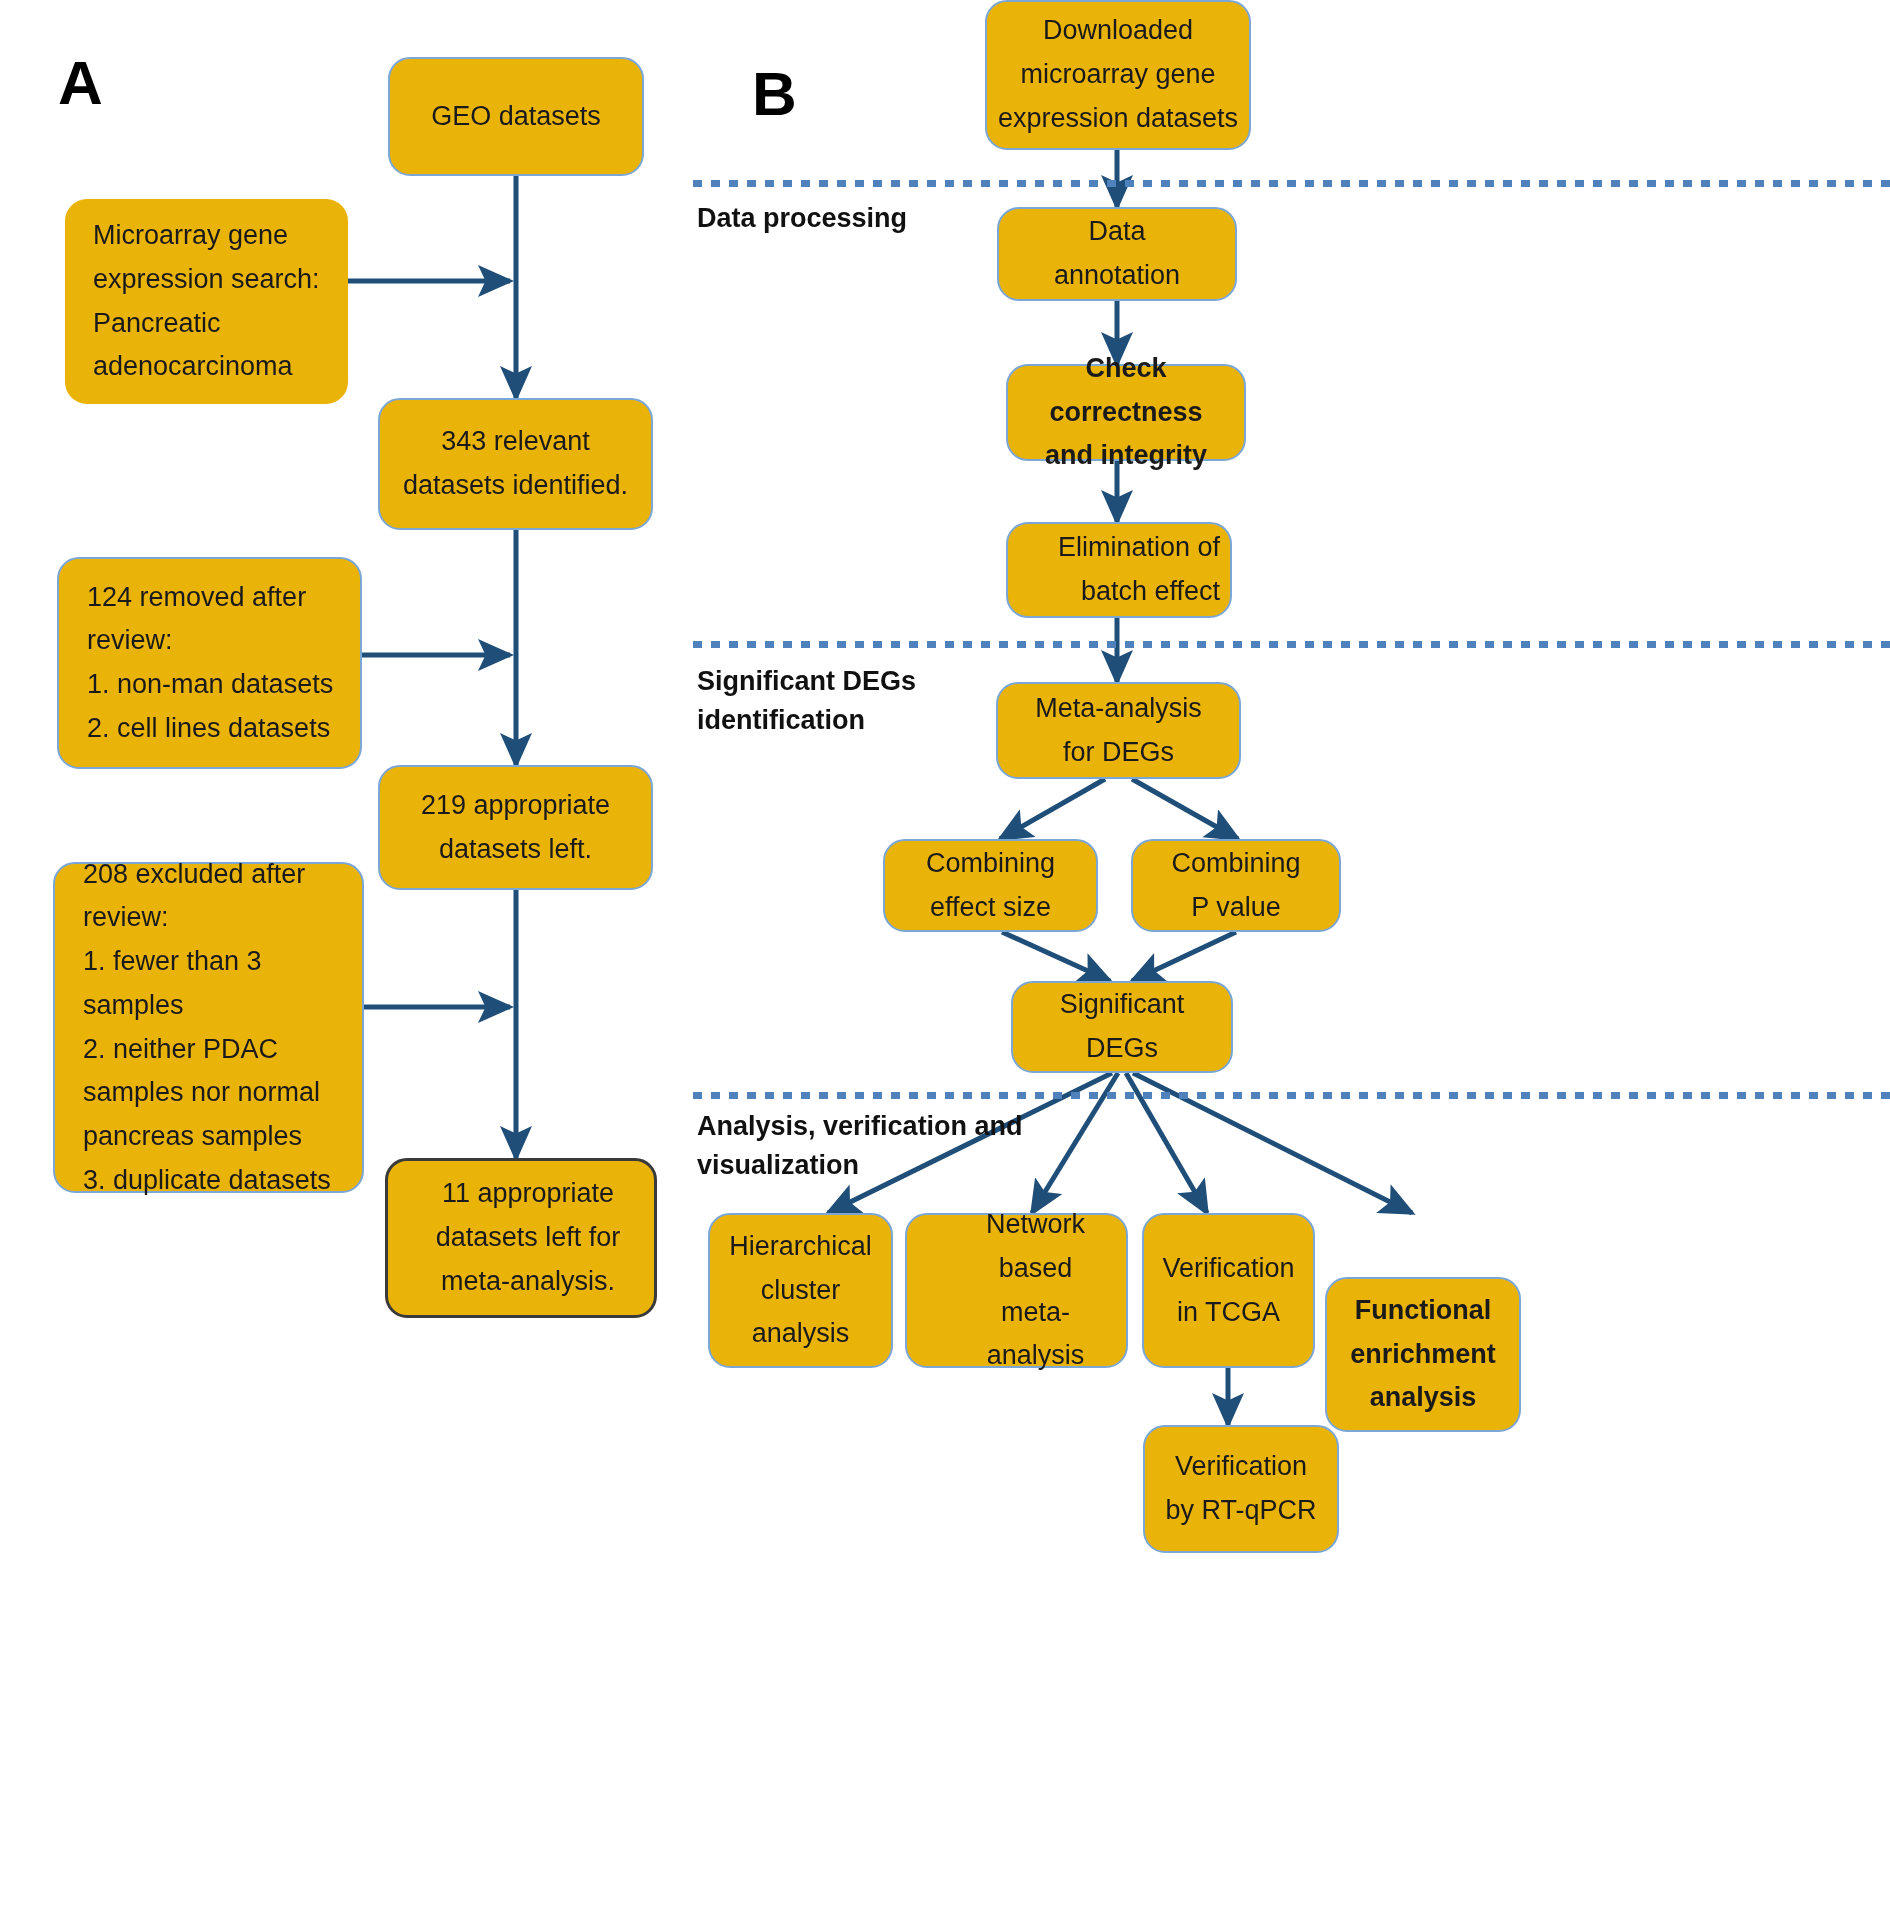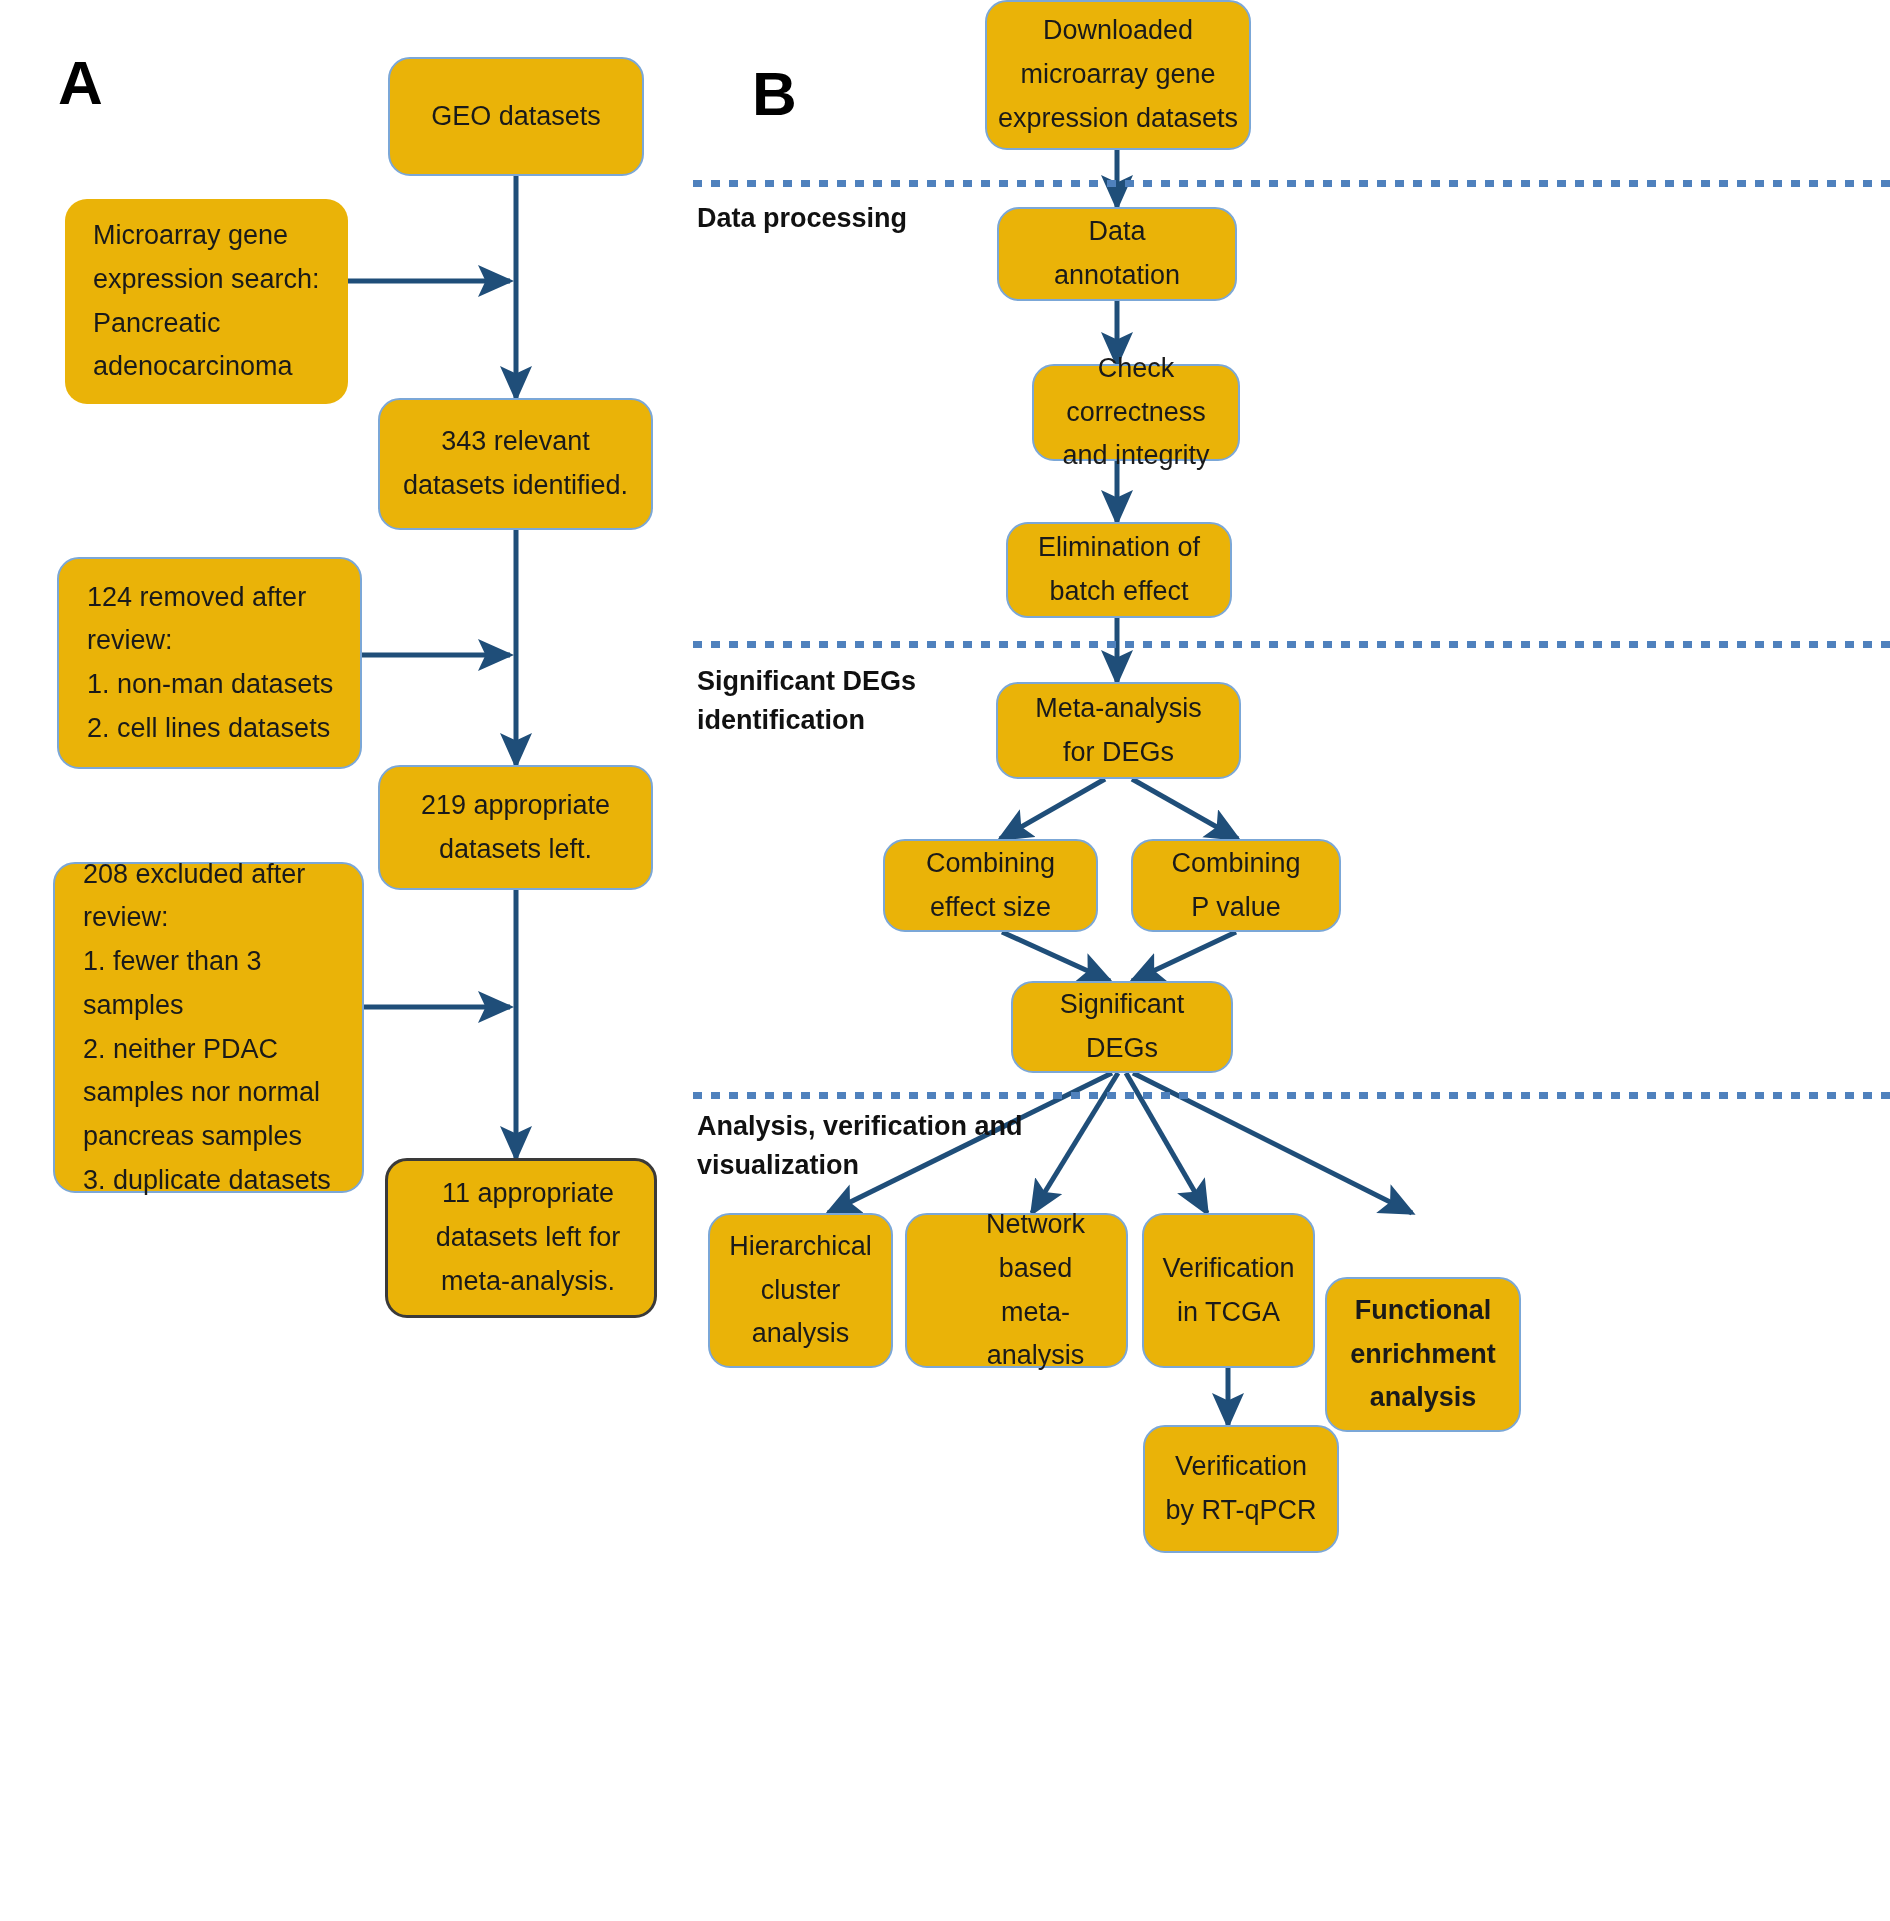--- a/index.html
+++ b/index.html
@@ -187,26 +187,26 @@
     <span class="txt">Downloaded
 microarray gene
 expression datasets</span>
   </div>
 
   <div class="node bordered" style="left:997px; top:207px; width:240px; height:94px;">
     <span class="txt">Data
 annotation</span>
   </div>
 
-  <div class="node bordered" style="left:1032px; top:364px; width:208px; height:97px;">
+  <div class="node bordered" style="left:1006px; top:364px; width:240px; height:97px;font-weight:bold;">
     <span class="txt">Check correctness
 and integrity</span>
   </div>
 
-  <div class="node bordered" style="left:1006px; top:522px; width:226px; height:96px;">
+  <div class="node bordered" style="left:1006px; top:522px; width:226px; height:96px;text-align:right;">
     <span class="txt">Elimination of
 batch effect</span>
   </div>
 
   <div class="node bordered" style="left:996px; top:682px; width:245px; height:97px;">
     <span class="txt">Meta-analysis
 for DEGs</span>
   </div>
 
   <div class="node bordered" style="left:883px; top:839px; width:215px; height:93px;">

